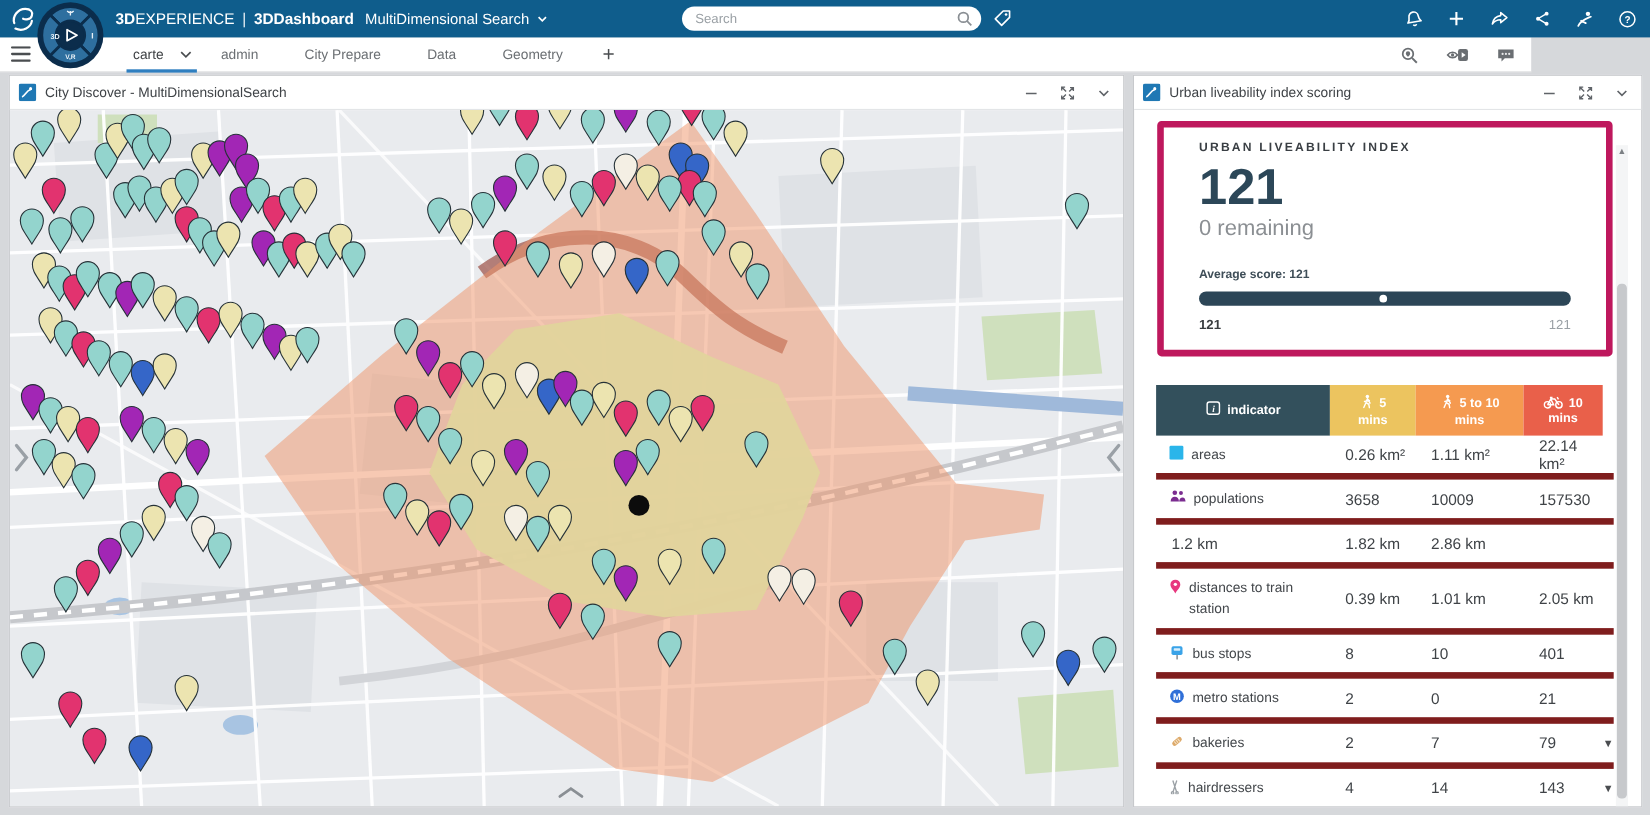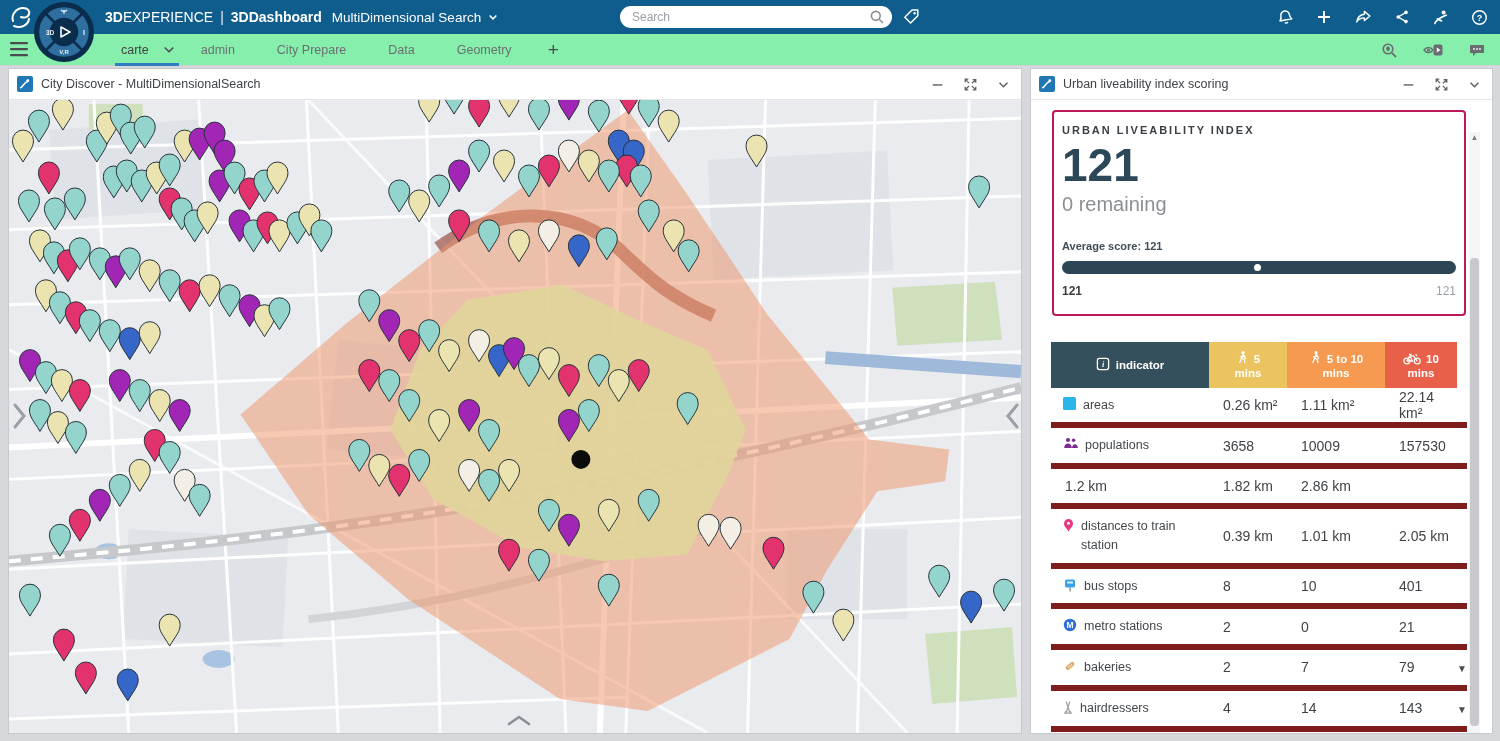--- a/index.html
+++ b/index.html
@@ -17,21 +17,21 @@
   .brand svg { margin-left:6px; }
   .searchwrap { position:absolute; left:620px; top:6px; width:272px; height:22px; }
   .searchwrap input { width:100%; height:100%; border:none; border-radius:11px; padding:0 28px 0 12px; font-size:12px; color:#444; outline:none; background:#fff; font-family:"Liberation Sans",sans-serif; }
   .searchwrap input::placeholder { color:#9aa0a5; }
   .searchwrap .mag { position:absolute; right:7px; top:3px; }
   .tagicon { position:absolute; left:902px; top:8px; }
   .topicons { position:absolute; right:12px; top:0; height:34px; display:flex; align-items:center; gap:22px; }
   .tico { cursor:pointer; display:flex; }
 
   
-  .tabbar { position:absolute; left:0; top:34px; width:1500px; height:32px; background:#86efac; border-bottom:1px solid #cfd1d4; z-index:20; }
+  .tabbar { position:absolute; left:0; top:34px; width:1392px; height:32px; background:#ffffff; border-bottom:1px solid #cfd1d4; z-index:20; }
   .hamb { position:absolute; left:10px; top:8px; cursor:pointer; }
   .tabs { position:absolute; left:105px; top:0; height:32px; display:flex; align-items:stretch; }
   .tab { display:flex; align-items:center; padding:0 26px 0 16px; font-size:12.5px; color:#6b6f73; cursor:pointer; position:relative; }
   .tab.active { color:#3f4245; padding-right:10px; }
   .tab.active::after { content:""; position:absolute; left:10px; right:6px; bottom:0; height:3px; background:#2f7fc0; }
   .tab .tchev { margin-left:14px; }
   .tabplus { display:flex; align-items:center; padding:0 10px; cursor:pointer; color:#4a4d50; font-size:19px; }
   .tbicons { position:absolute; right:14px; top:0; height:32px; display:flex; align-items:center; gap:24px; }
 
   
@@ -42,21 +42,21 @@
   .phead .ptitle { font-size:12.5px; color:#3f4347; margin-left:8px; flex:1; }
   .phead .pctl { display:flex; gap:18px; align-items:center; }
   .phead .pctl span { cursor:pointer; display:flex; }
 
   
   .mapwrap { position:absolute; left:0; top:31px; width:1012px; height:633px; overflow:hidden; cursor:grab; }
   .map-edge { position:absolute; z-index:5; cursor:pointer; }
 
   
   .rcontent { position:absolute; left:0; top:31px; width:450px; height:633px; overflow:hidden; }
-  .idxcard { margin:10px 15px 0 21px; border:2px solid #be185d; border-radius:4px; padding:12px 8px 16px; }
+  .idxcard { margin:10px 15px 0 21px; border:6px solid #be185d; border-radius:4px; padding:12px 32px 16px; }
   .idxlabel { font-size:11px; font-weight:bold; letter-spacing:2px; color:#3a3f44; }
   .idxval { font-size:46px; font-weight:bold; color:#2c4758; line-height:1.1; margin-top:4px; }
   .idxrem { font-size:20px; color:#8b8f93; margin-top:2px; }
   .avglabel { margin-top:24px; text-align:left; font-size:11px; font-weight:bold; color:#3f4e58; }
   .slider { position:relative; margin-top:9px; height:13px; border-radius:7px; background:#2c4657; }
   .sknob { position:absolute; top:3px; width:7px; height:7px; border-radius:50%; background:#fff; }
   .srange { display:flex; justify-content:space-between; margin-top:10px; font-size:12px; }
   .srange .smin { color:#3a3d40; font-weight:bold; }
   .srange .smax { color:#9aa0a5; }
 

